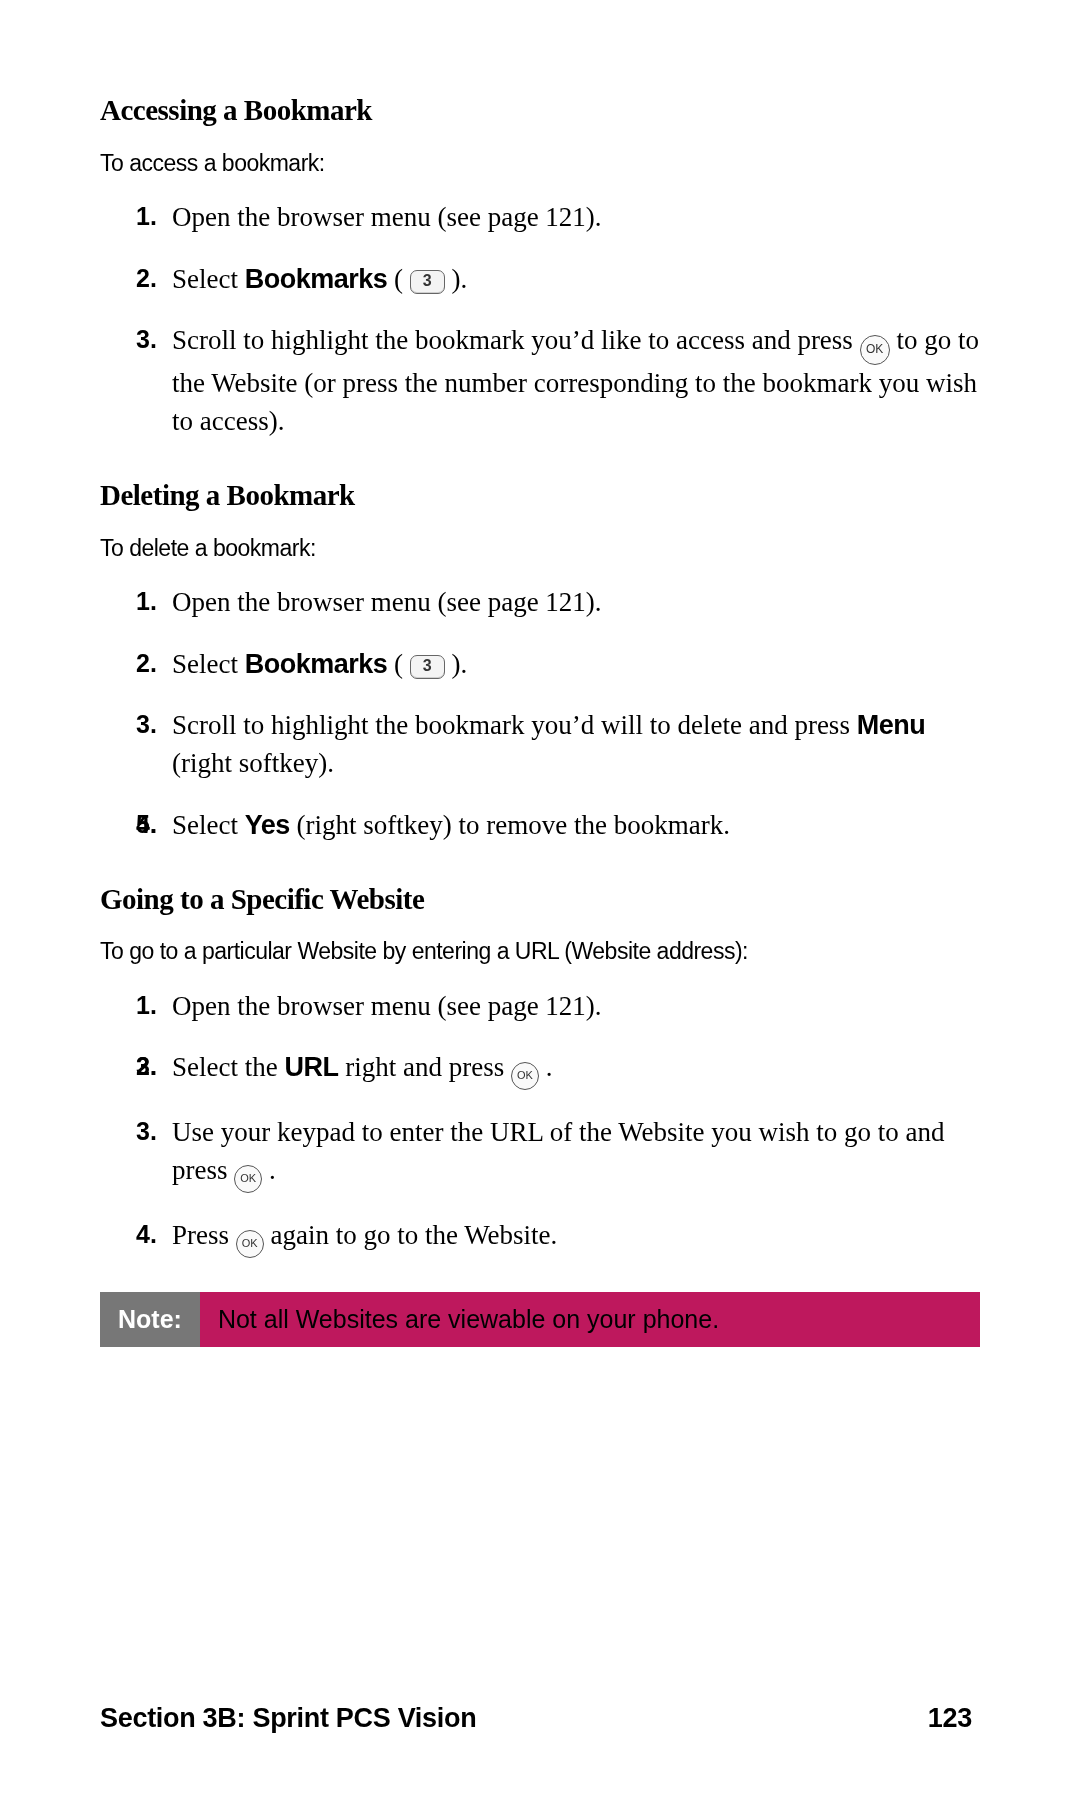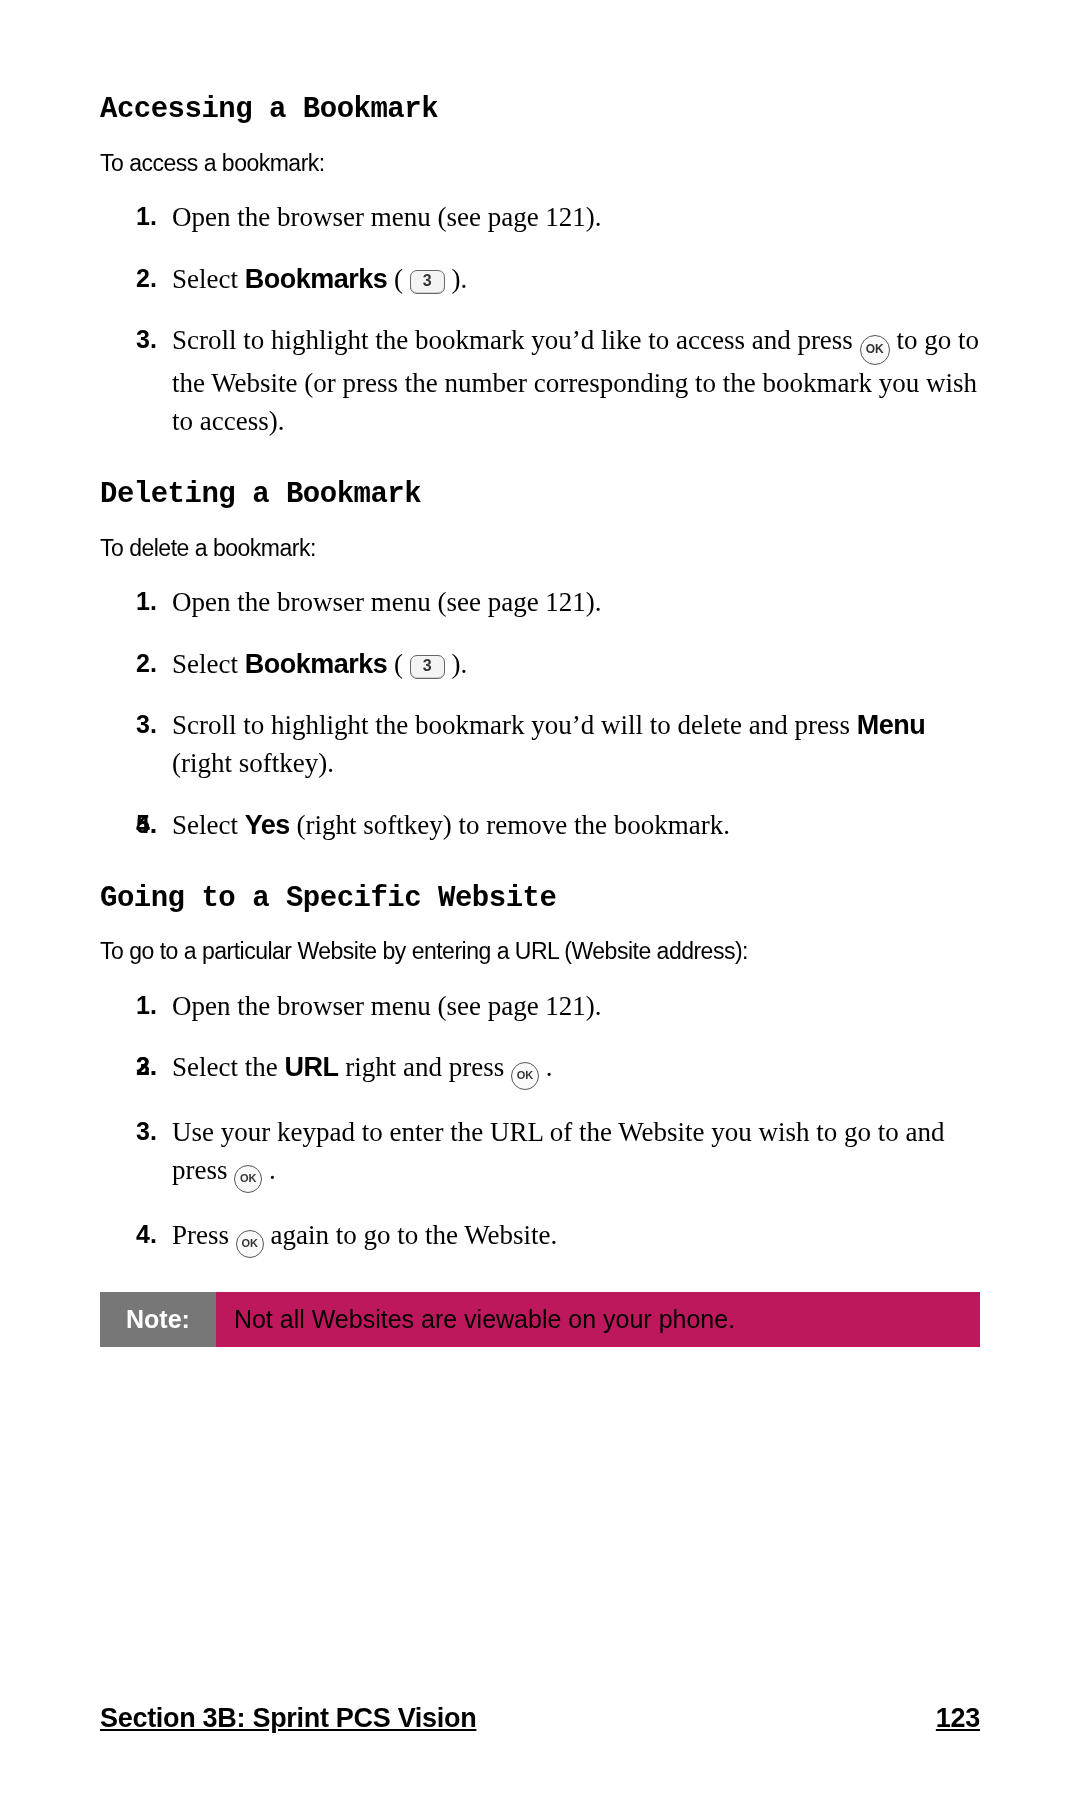--- a/index.html
+++ b/index.html
@@ -7,21 +7,21 @@
     body {
       font-family: Georgia, 'Times New Roman', serif;
       font-size: 27px;
       line-height: 1.4;
       color: #000;
       background: #fff;
       padding: 90px 100px 60px 100px;
       position: relative;
     }
     h2.section-heading {
-      font-family: Liberation Mono, monospace;
+      font-family: Liberation Serif, serif;
       font-weight: 700;
       font-size: 29px;
       letter-spacing: -0.5px;
       margin-bottom: 16px;
     }
     .intro-line {
       font-family: 'Helvetica Neue', Helvetica, Arial, sans-serif;
       font-weight: 400;
       font-size: 23px;
       letter-spacing: -0.5px;
@@ -60,21 +60,21 @@
       color: #333;
       box-shadow: inset 0 -1px 0 rgba(0,0,0,0.15);
     }
     .okbtn {
       display: inline-block;
       width: 30px;
       height: 30px;
       border: 1.5px solid #555;
       border-radius: 50%;
       font-family: 'Helvetica Neue', Helvetica, Arial, sans-serif;
-      font-weight: 700;
+      font-weight: 400;
       font-size: 12px;
       line-height: 27px;
       text-align: center;
       vertical-align: -4px;
       color: #333;
       letter-spacing: 0;
       background: #fafafa;
     }
     .okbtn.small {
       width: 28px;
@@ -87,45 +87,44 @@
       display: flex;
       align-items: stretch;
       margin-top: 8px;
     }
     .note-label {
       background: #777;
       color: #fff;
       font-family: 'Helvetica Neue', Helvetica, Arial, sans-serif;
       font-weight: 700;
       font-size: 25px;
-      padding: 10px 26px;
+      padding: 10px 18px;
       display: flex;
       align-items: center;
     }
     .note-text {
       flex: 1;
       background: #be185d;
       font-family: 'Helvetica Neue', Helvetica, Arial, sans-serif;
       font-size: 25px;
       padding: 10px 18px;
       display: flex;
       align-items: center;
     }
     .footer {
       position: absolute;
       bottom: 62px;
       left: 100px;
-      right: 100px;
+      right: 108px;
       display: flex;
       justify-content: space-between;
       font-family: 'Helvetica Neue', Helvetica, Arial, sans-serif;
       font-weight: 700;
       font-size: 27px;
       letter-spacing: -0.3px;
-      text-decoration: underline;
     }
   </style>
 </head>
 <body>
 
 <h2 class="section-heading">Accessing a Bookmark</h2>
 <div class="intro-line">To access a bookmark:</div>
 <ol class="steps">
   <li>
     <span class="num">1.</span>

